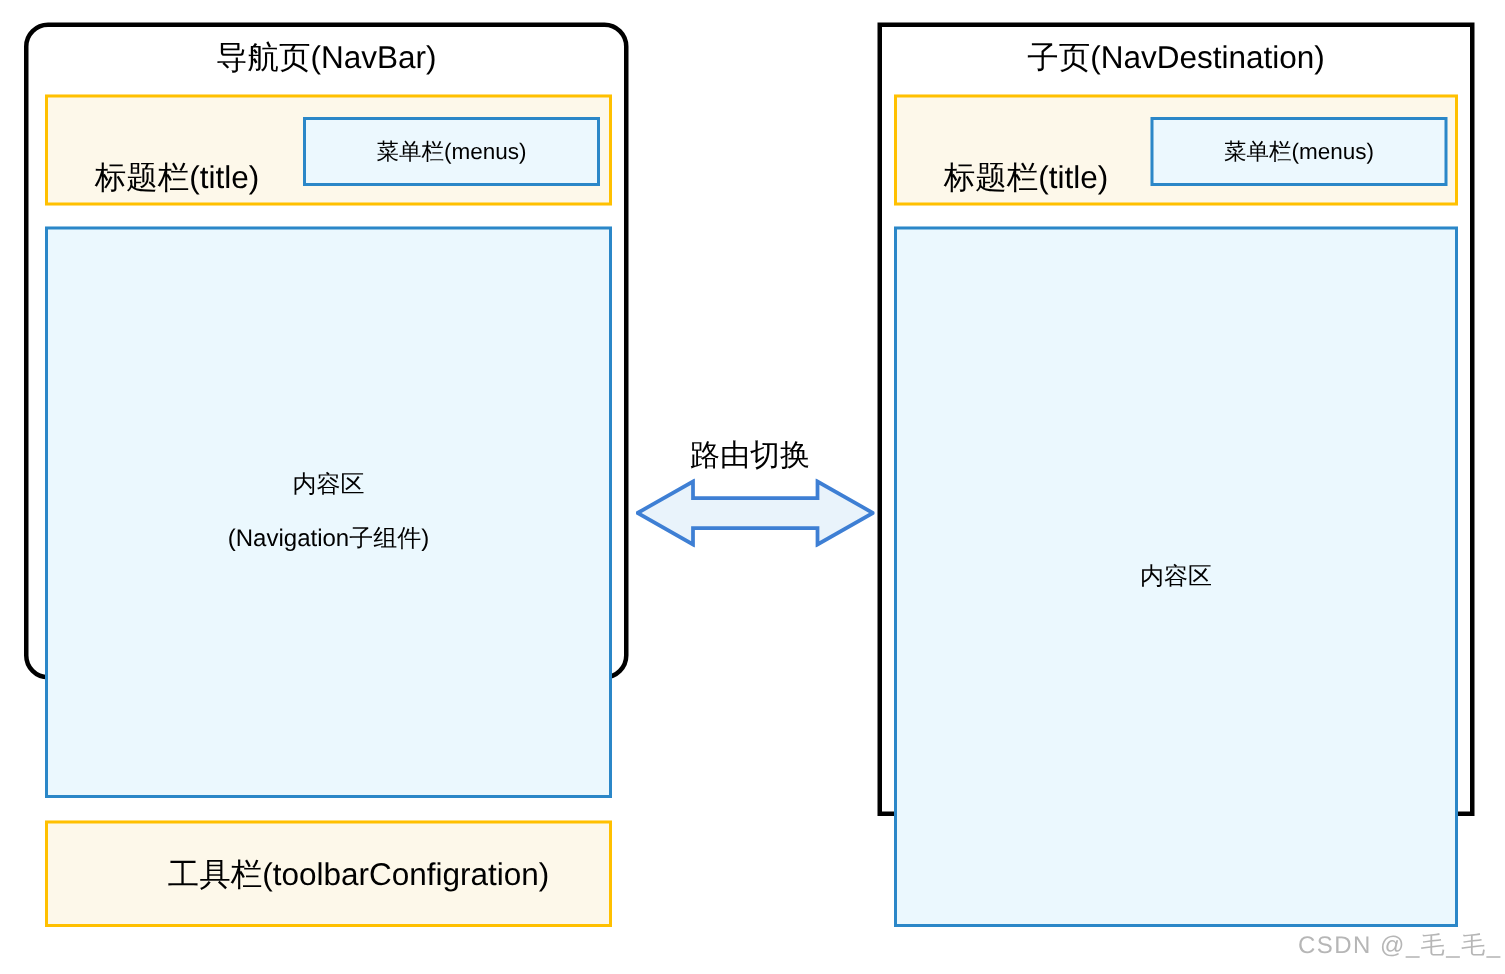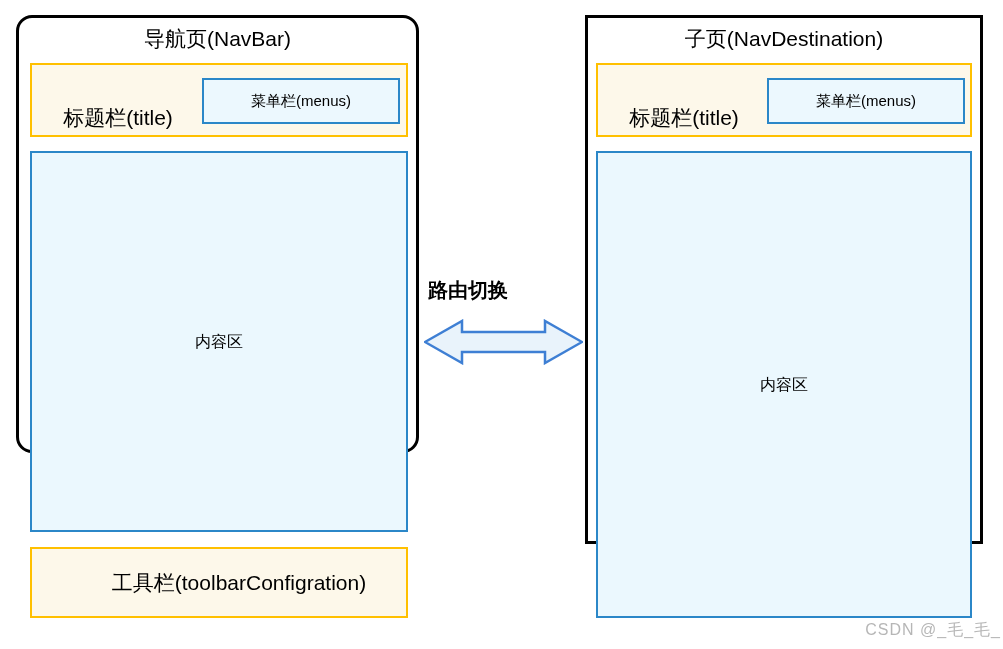--- a/index.html
+++ b/index.html
@@ -42,22 +42,22 @@
     font-size:16px; line-height:36px; text-align:center;
   }
   .content-left  { left:11px; width:378px; height:381px; }
   .content-right { left:8px;  width:376px; height:467px; }
   .toolbar {
     position:absolute; left:11px; top:529px; width:378px; height:71px;
     box-sizing:border-box; border:2px solid #FFC000; background:#FDF8EA;
     display:flex; align-items:center; justify-content:center; font-size:21px;padding-left:40px;
   }
   .connector-label {
-    position:absolute; left:428px; top:277px; width:144px;
-    text-align:left; font-size:20px; line-height:26px;font-weight:bold;
+    position:absolute; left:428px; top:291px; width:144px;
+    text-align:center; font-size:20px; line-height:26px;
   }
   .arrow-wrap { position:absolute; left:424px; top:319px; width:159px; height:46px; }
   .watermark {
     position:absolute; right:2px; top:620px; font-size:16px;
     color:rgba(178,178,178,0.95); z-index:5; letter-spacing:1px;
   }
 </style>
 </head>
 <body>
 
@@ -68,20 +68,21 @@
 
     <div class="titlebar titlebar-left">
       <div class="titlebar-label">标题栏(title)</div>
       <div class="menusbox menus-left">
         <span>菜单栏(menus)</span>
       </div>
     </div>
 
     <div class="contentbox content-left">
       <div>内容区</div>
+      <div>(Navigation子组件)</div>
     </div>
 
     <div class="toolbar">
       <span>工具栏(toolbarConfigration)</span>
     </div>
   </div>
 
   <div class="connector-label">路由切换</div>
 
   <div class="arrow-wrap">

